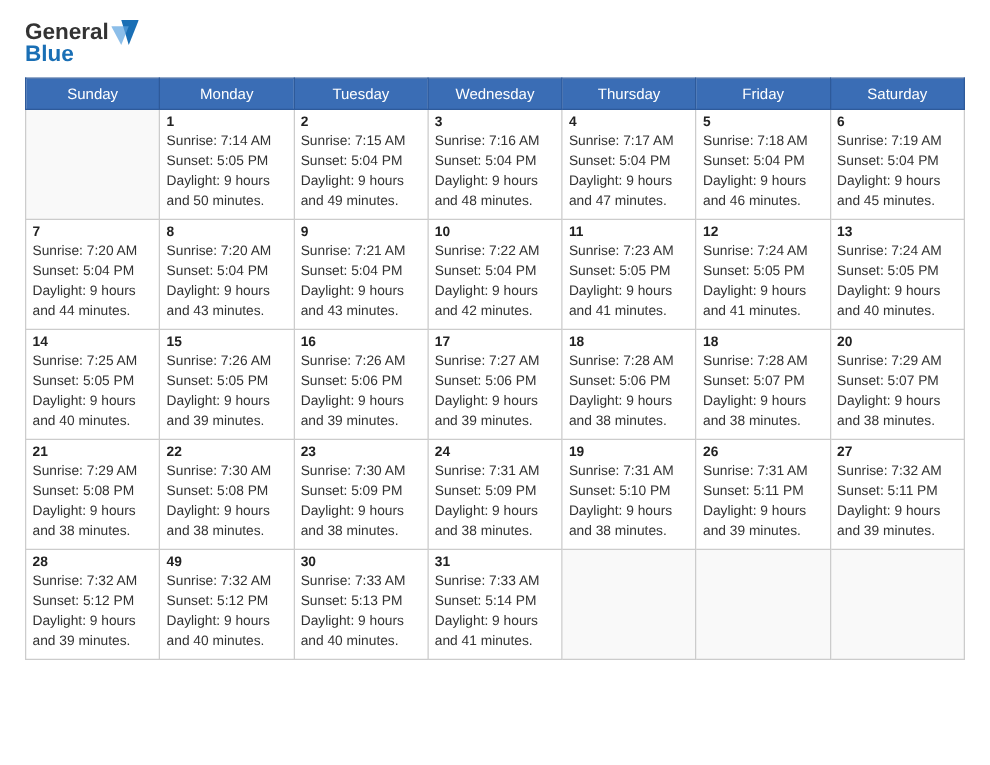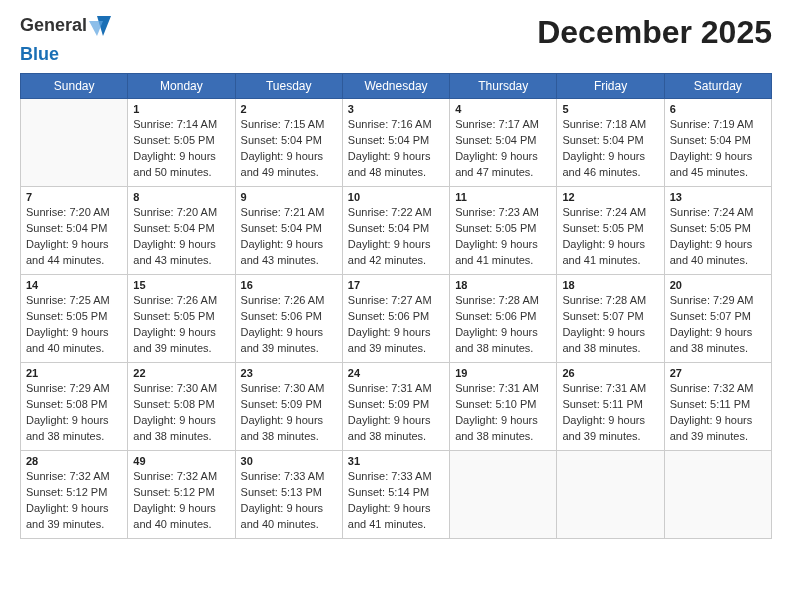--- a/index.html
+++ b/index.html
@@ -75,21 +75,20 @@
       line-height: 1.45;
     }
     .logo-wrapper {
       display: flex;
       flex-direction: row;
       align-items: center;
     }
     .logo-text-col {
       display: flex;
       flex-direction: column;
-      gap: 11px;
     }
     .logo-line1 {
       display: flex;
       align-items: center;
     }
   </style>
 </head>
 <body>
 
 <div class="page">
@@ -100,21 +99,20 @@
           <span style="font-size:18px;font-weight:bold;color:#333;">General</span>
           <svg width="22" height="20" viewBox="0 0 22 20" style="margin-left:2px;vertical-align:middle;">
             <polygon points="8,0 22,0 14,20" fill="#1a6fb5"></polygon>
             <polygon points="0,5 14,5 8,20" fill="#5ba3e0" opacity="0.7"></polygon>
           </svg>
         </div>
         <span style="font-size:18px;font-weight:bold;color:#1a6fb5;margin-top:-3px;">Blue</span>
       </div>
     </div>
     <div class="title-block">
-      <div class="main-title">December 2025</div>
     </div>
   </div>
 
   <table class="calendar">
     <thead>
       <tr>
 
       <th>Sunday</th>
           <th>Monday</th>
           <th>Tuesday</th>

